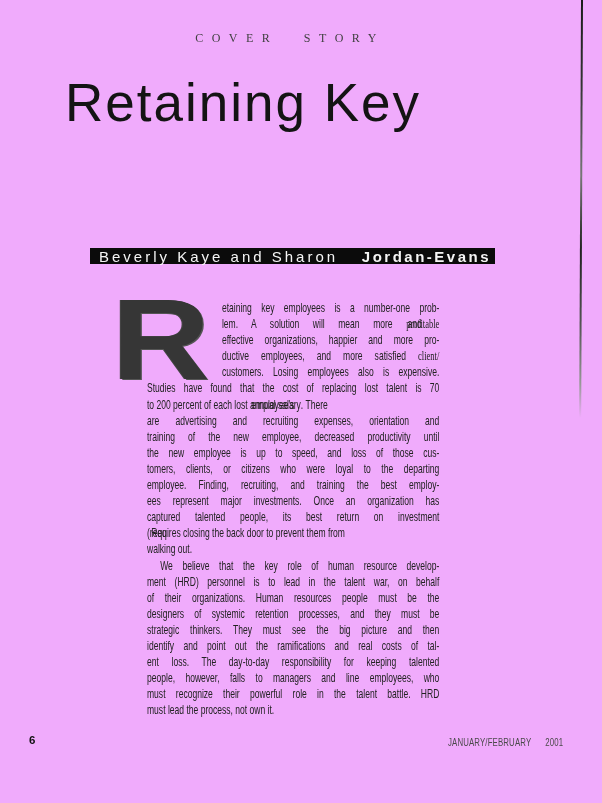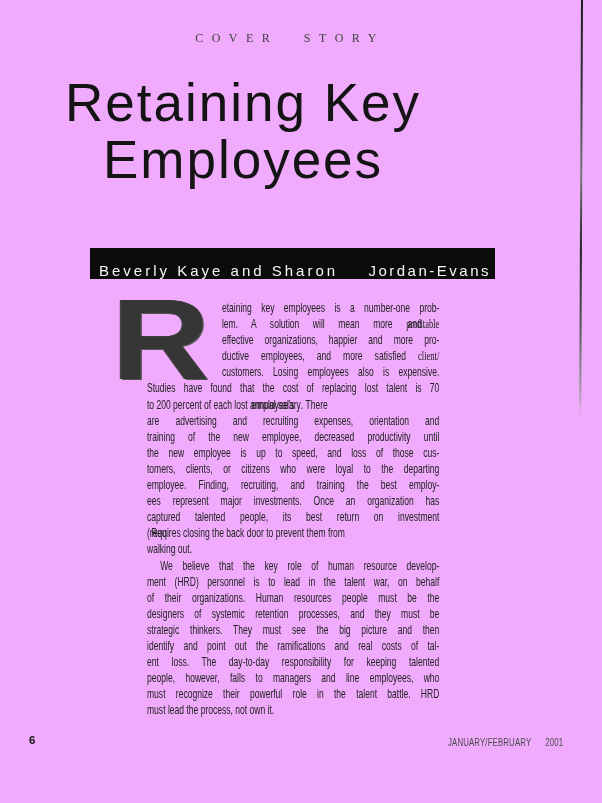--- a/index.html
+++ b/index.html
@@ -10,27 +10,27 @@
   .kicker{
     position:absolute;left:0;top:31px;width:580px;text-align:center;
     font-family:"Liberation Serif",serif;font-size:12px;color:var(--kicker,#414141);
     letter-spacing:8.5px;word-spacing:14px;
   }
   .title{
     position:absolute;left:0;top:74px;width:486px;text-align:center;
     font-size:53px;line-height:57px;letter-spacing:2px;color:#141414;font-weight:400;
   }
   .byline{
-    position:absolute;left:90px;top:248px;width:405px;height:31px;
+    position:absolute;left:90px;top:248px;width:405px;height:16px;
     background:var(--bar-bg,#0b0b0b);color:#f5f5f5;
-    display:flex;align-items:flex-end;justify-content:space-between;
+    display:flex;align-items:flex-start;justify-content:space-between;
     padding:0 4px 0 9px;box-sizing:border-box;font-size:15px;
   }
   .byline .reg{letter-spacing:3px;white-space:nowrap;}
-  .byline .bold{font-weight:400;letter-spacing:2.5px;white-space:nowrap;}
+  .byline .bold{font-weight:700;letter-spacing:2.5px;white-space:nowrap;}
   .dropcap{
     position:absolute;left:112px;top:298px;height:84px;
     font-size:115px;line-height:82px;font-weight:700;color:#363636;
     transform:scaleX(1.18);transform-origin:left top;
     text-shadow:1px 1px 0 #555, -1px 0 0 #444;
   }
   .body{
     position:absolute;left:147px;top:300px;width:445px;
     transform:scaleX(0.657);transform-origin:left top;
     font-size:13px;line-height:16.1px;color:var(--text,#222);
@@ -58,21 +58,20 @@
 </style>
 </head>
 <body>
 
 <div class="page">
 
   <div class="kicker">COVER STORY</div>
 
   <div class="title">
     <div>Retaining Key</div>
-    <div>Employees</div>
   </div>
 
   <div class="byline">
     <span class="reg">Beverly Kaye and Sharon</span>
     <span class="bold">Jordan-Evans</span>
   </div>
 
   <div class="dropcap">R</div>
 
   <div class="body">

